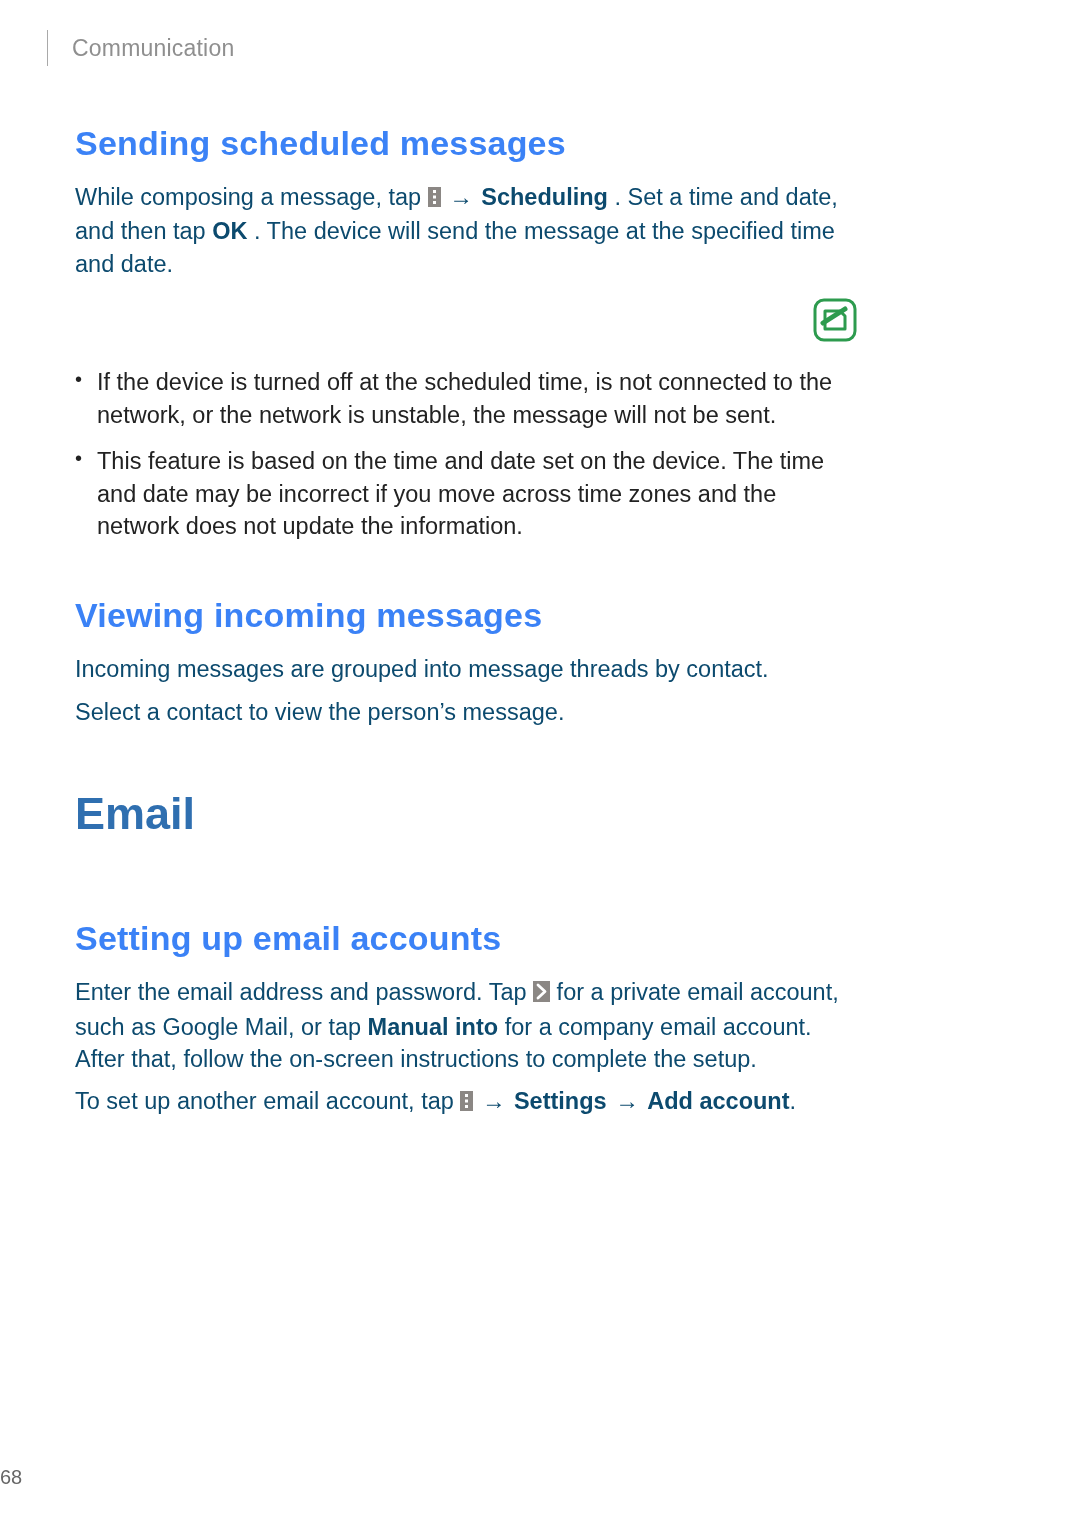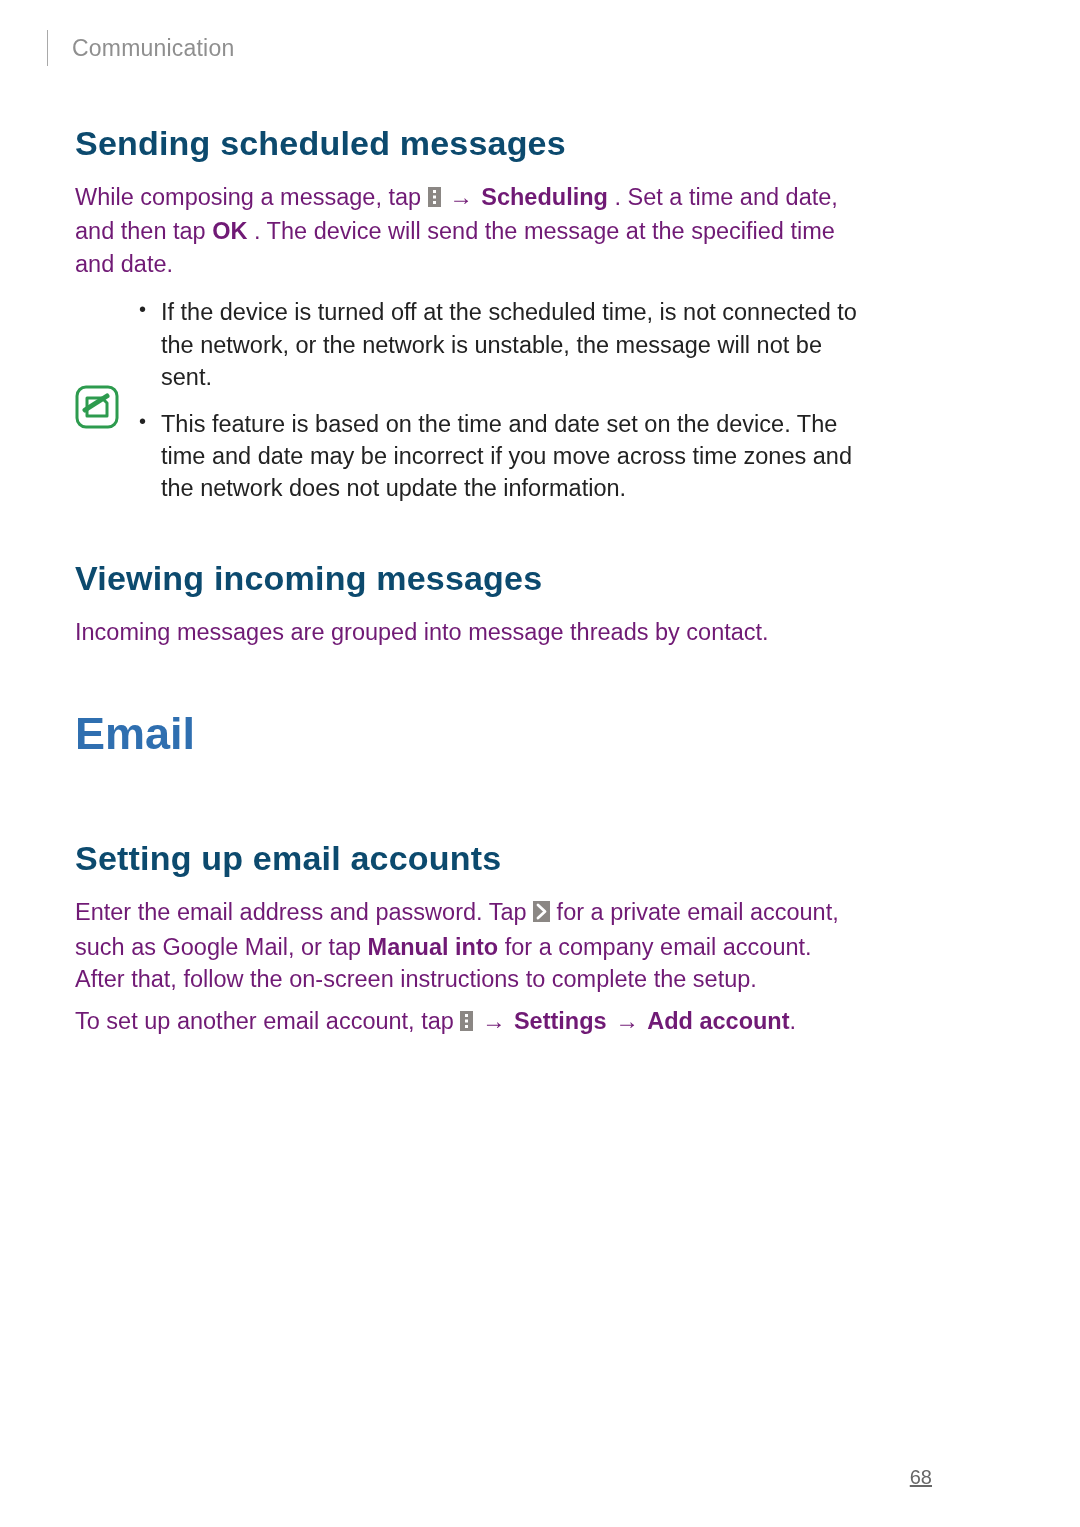--- a/index.html
+++ b/index.html
@@ -27,45 +27,46 @@
     letter-spacing: 0.2px;
     margin-bottom: 58px;
     margin-left: -28px;
   }
   .header .vbar {
     width: 1px;
     height: 36px;
     background: #a9a9a9;
   }
   .h2 {
-    color: #0c4a6e;
+    color: #3b82f6;
     font-size: 34px;
     font-weight: 700;
     margin: 0 0 18px 0;
     letter-spacing: 0.2px;
   }
   .h1 {
     color: #2f6fb0;
     font-size: 45px;
     font-weight: 700;
     margin: 60px 0 22px 0;
   }
   .para {
     font-size: 23.5px;
     line-height: 1.38;
     margin: 0 0 10px 0;
-    color: #701a75;
+    color: #0c4a6e;
   }
   .para strong, .strong { font-weight: 700; }
   .arrow { padding: 0 2px; }
   .note-block {
     display: flex;
     gap: 20px;
     margin: 16px 0 36px 0;
-    align-items: center;
+    align-items: flex-end;
+    flex-direction: column;
   }
   .note-icon {
     flex: 0 0 auto;
     margin-top: 2px;
   }
   .note-list {
     list-style: none;
     padding: 0;
     margin: 0;
     font-size: 23.5px;
@@ -88,24 +89,23 @@
   .section-gap-lg { margin-top: 79px; }
   .icon-inline {
     display: inline-block;
     vertical-align: -2px;
   }
   .page-number {
     position: absolute;
     bottom: 38px;
     left: 0;
     width: 100%;
-    text-align: right;
+    text-align: left;
     font-size: 20px;
     color: #676767;
-    text-decoration: underline;
   }
 </style>
 </head>
 <body>
 
 <div class="page">
 
   <div class="header">
     <span class="vbar"></span>
     <span>Communication</span>
@@ -138,20 +138,21 @@
       </svg>
     </span>
     <ul class="note-list">
       <li>If the device is turned off at the scheduled time, is not connected to the network, or the network is unstable, the message will not be sent.</li>
       <li>This feature is based on the time and date set on the device. The time and date may be incorrect if you move across time zones and the network does not update the information.</li>
     </ul>
   </div>
 
   <h2 class="h2 section-gap">Viewing incoming messages</h2>
   <p class="para">Incoming messages are grouped into message threads by contact.</p>
+  <p class="para">Select a contact to view the person’s message.</p>
 
   <h1 class="h1">Email</h1>
 
   <h2 class="h2 section-gap-lg">Setting up email accounts</h2>
   <p class="para">
     <span>Enter the email address and password. Tap </span>
     <span class="icon-inline">
       <svg width="17" height="21" viewBox="0 0 17 21">
           <rect x="0" y="0" width="17" height="21" fill="#8b8784"></rect>
           <path d="M5 4 L12 10.5 L5 17" fill="none" stroke="#fff" stroke-width="2.8" stroke-linecap="round" stroke-linejoin="round"></path>

